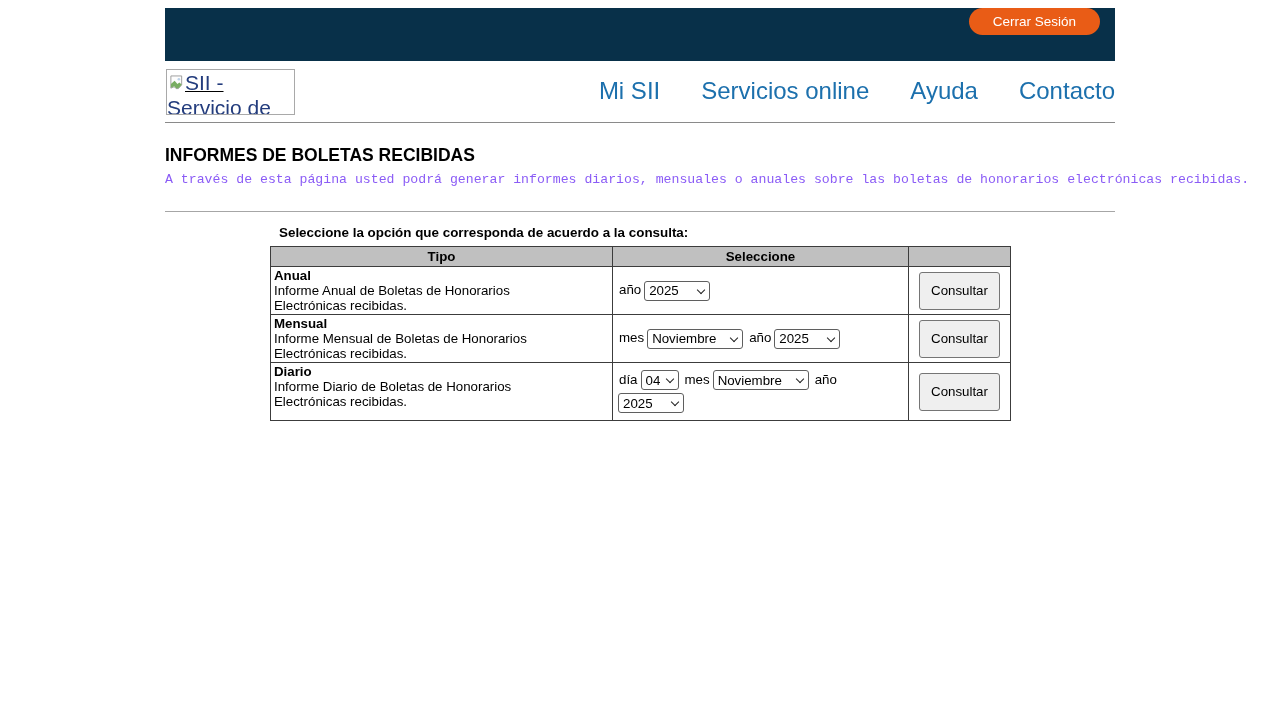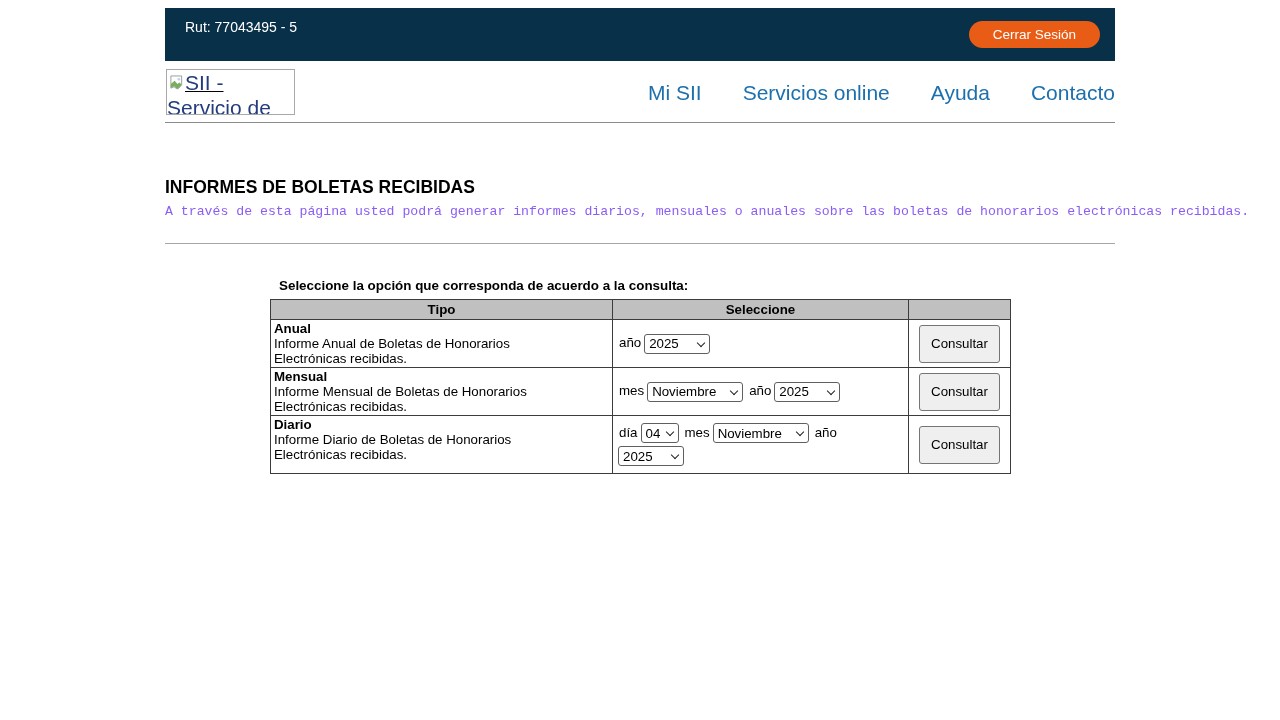--- a/index.html
+++ b/index.html
@@ -2,41 +2,41 @@
 <html><head>
 <meta charset="utf-8">
 <style>
   * { box-sizing: border-box; margin: 0; padding: 0; }
   html, body { width: 1280px; height: 720px; background: #ffffff;
     font-family: "Liberation Sans", sans-serif; color: #000; }
   .container { width: 950px; margin: 0 auto; }
 
   
   .topbar { margin-top: 8px; height: 53px; background: #083049;
-    display: flex; align-items: center; }
+    display: flex; }
   .rut { color: #ffffff; font-size: 14px; margin: -16px 0 0 20px; }
   .logout-btn { margin-left: auto; margin-right: 15px; height: 27px;
     padding: 0 24px; border: none; border-radius: 14px; background: #e95c16;
     color: #ffffff; font-size: 13.5px; font-family: inherit; cursor: pointer; }
 
   
   .header { position: relative; height: 62px; border-bottom: 1px solid #8a8a8a; }
   .logo-box { position: absolute; left: 1px; top: 8px; width: 129px; height: 46px;
     border: 1px solid #a9a9a9; overflow: hidden; cursor: pointer; text-decoration: underline; }
   .logo-alt { font-size: 21px; line-height: 25px; color: #233c7d; padding-left: 2px; }
   .broken-img { display: inline-block; vertical-align: baseline; margin-right: 1px; }
   .nav { position: absolute; right: 0; bottom: 17px; display: flex; gap: 41px; }
-  .nav a { color: #1c70ad; font-size: 21px; text-decoration: none; cursor: pointer; }
+  .nav a { color: #1c70ad; font-size: 24px; text-decoration: none; cursor: pointer; }
 
   
-  .page-title { margin-top: 54px; font-size: 17.5px; font-weight: bold; color: #000; }
+  .page-title { margin-top: 22px; font-size: 17.5px; font-weight: bold; color: #000; }
   .page-desc { margin-top: 6px; font-size: 13.2px; color: #8b5cf6; white-space: nowrap; font-family: Liberation Mono, monospace; }
   .rule { margin-top: 24px; border: none; border-top: 1px solid #a6a6a6; height: 0; }
 
-  .consulta-block { width: 740px; margin: 34px auto 0 auto; }
+  .consulta-block { width: 740px; margin: 13px auto 0 auto; }
   .prompt { font-size: 13.4px; font-weight: bold; padding-left: 9px; }
 
   table.consulta { margin-top: 6px; width: 740px; border-collapse: collapse;
     table-layout: fixed; }
   table.consulta th, table.consulta td { border: 1px solid #3c3c3c;
     font-size: 13.3px; }
   table.consulta th { background: #c0c0c0; height: 20px; padding: 1px 2px;
     font-weight: bold; text-align: center; }
   td.tipo-cell { vertical-align: top; padding: 1px 3px; }
   td.sel-cell { vertical-align: middle; padding: 7px 5px; }

